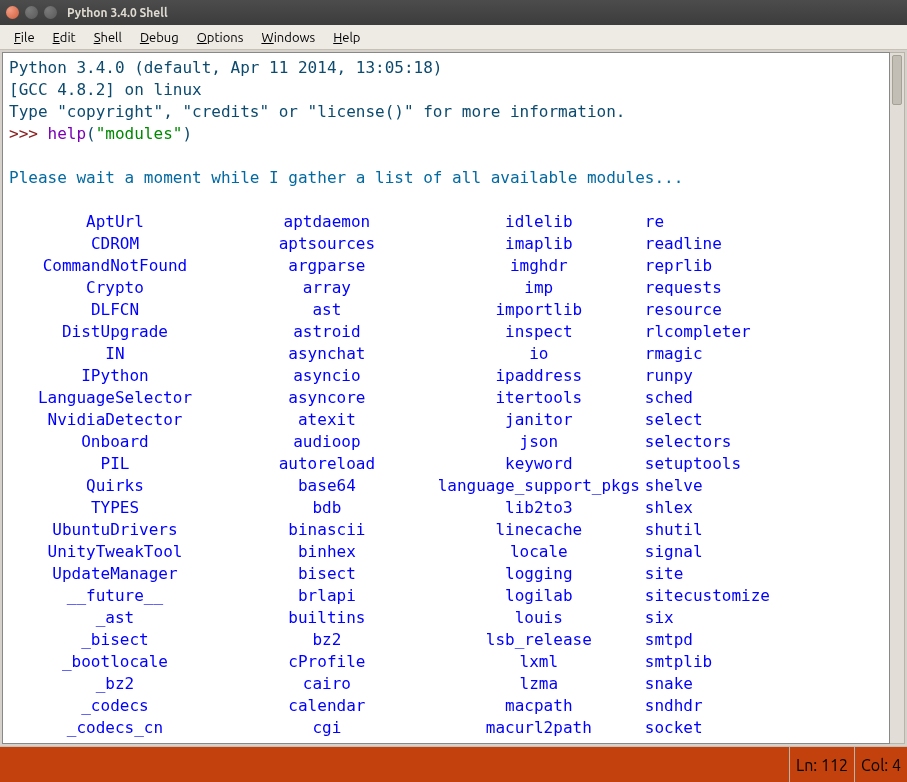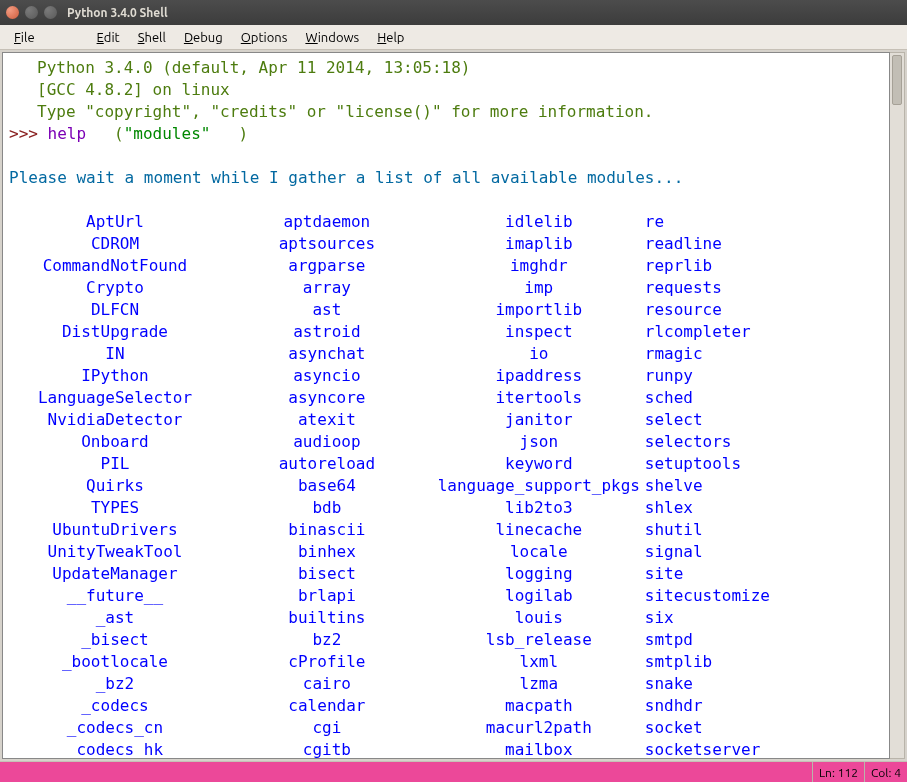--- a/index.html
+++ b/index.html
@@ -85,37 +85,37 @@
   position: absolute;
   top: 2px;
   left: 2px;
   right: 2px;
   height: 50px;
   background: #c2beb5;
   border: 1px solid #a6a197;
   border-radius: 2px;
 }
 .statusbar {
-  background: #ec4899;
+  background: #c2410c;
   border-top: 1px solid #c6c0b6;
   font-family: "Ubuntu", "DejaVu Sans", sans-serif;
-  font-size: 12px;
-  height: 21px;
+  font-size: 16px;
+  height: 36px;
   display: flex;
   justify-content: flex-end;
   align-items: stretch;
 }
 .status-cell {
   border-left: 1px solid #b9b4aa;
   padding: 2px 6px;
   display: flex;
   align-items: center;
 }
 
-.py-banner { color: #4d7c0f; margin-left: 28px; }
+.py-banner { color: #0c4a6e; }
 .py-prompt { color: #8b2323; }
 .py-call { color: #7b00b5; }
 .py-string { color: #008800; }
 .py-output { color: #0369a1; }
 .modules-block { color: #0000ff; text-align: center; }
 .modules-line { display: flex; }
 .col0 { display: inline-block; width: 22ch; }
 .col1 { display: inline-block; width: 22ch; }
 .col2 { display: inline-block; width: 22ch; }
 .col3 { display: inline-block; }
@@ -127,21 +127,21 @@
   <div class="window-controls">
     <span class="window-btn btn-close"></span>
     <span class="window-btn btn-min"></span>
     <span class="window-btn btn-max"></span>
   </div>
   <span>Python 3.4.0 Shell</span>
 </div>
 
 <div class="menubar">
   <span class="menu-item"><span class="mnemonic" style="text-decoration: none;"><span style="text-decoration:underline">F</span>ile</span></span>
-  <span class="menu-item"><span class="mnemonic" style="text-decoration: none; margin-left: 44px;"><span style="text-decoration:underline">E</span>dit</span></span>
+  <span class="menu-item"><span class="mnemonic" style="text-decoration: none;"><span style="text-decoration:underline">E</span>dit</span></span>
   <span class="menu-item"><span class="mnemonic" style="text-decoration: none; margin-top: 41px;"><span style="text-decoration:underline">S</span>hell</span></span>
   <span class="menu-item"><span class="mnemonic" style="text-decoration: none;"><span style="text-decoration:underline">D</span>ebug</span></span>
   <span class="menu-item"><span class="mnemonic" style="text-decoration: none;"><span style="text-decoration:underline">O</span>ptions</span></span>
   <span class="menu-item"><span class="mnemonic" style="text-decoration: none;"><span style="text-decoration:underline">W</span>indows</span></span>
   <span class="menu-item"><span class="mnemonic" style="text-decoration: none;"><span style="text-decoration:underline">H</span>elp</span></span>
 </div>
 
 <div class="editor-wrap">
   <div class="editor" id="editor"><span class="py-banner">Python 3.4.0 (default, Apr 11 2014, 13:05:18) </span>
 <span class="py-banner">[GCC 4.8.2] on linux</span>

